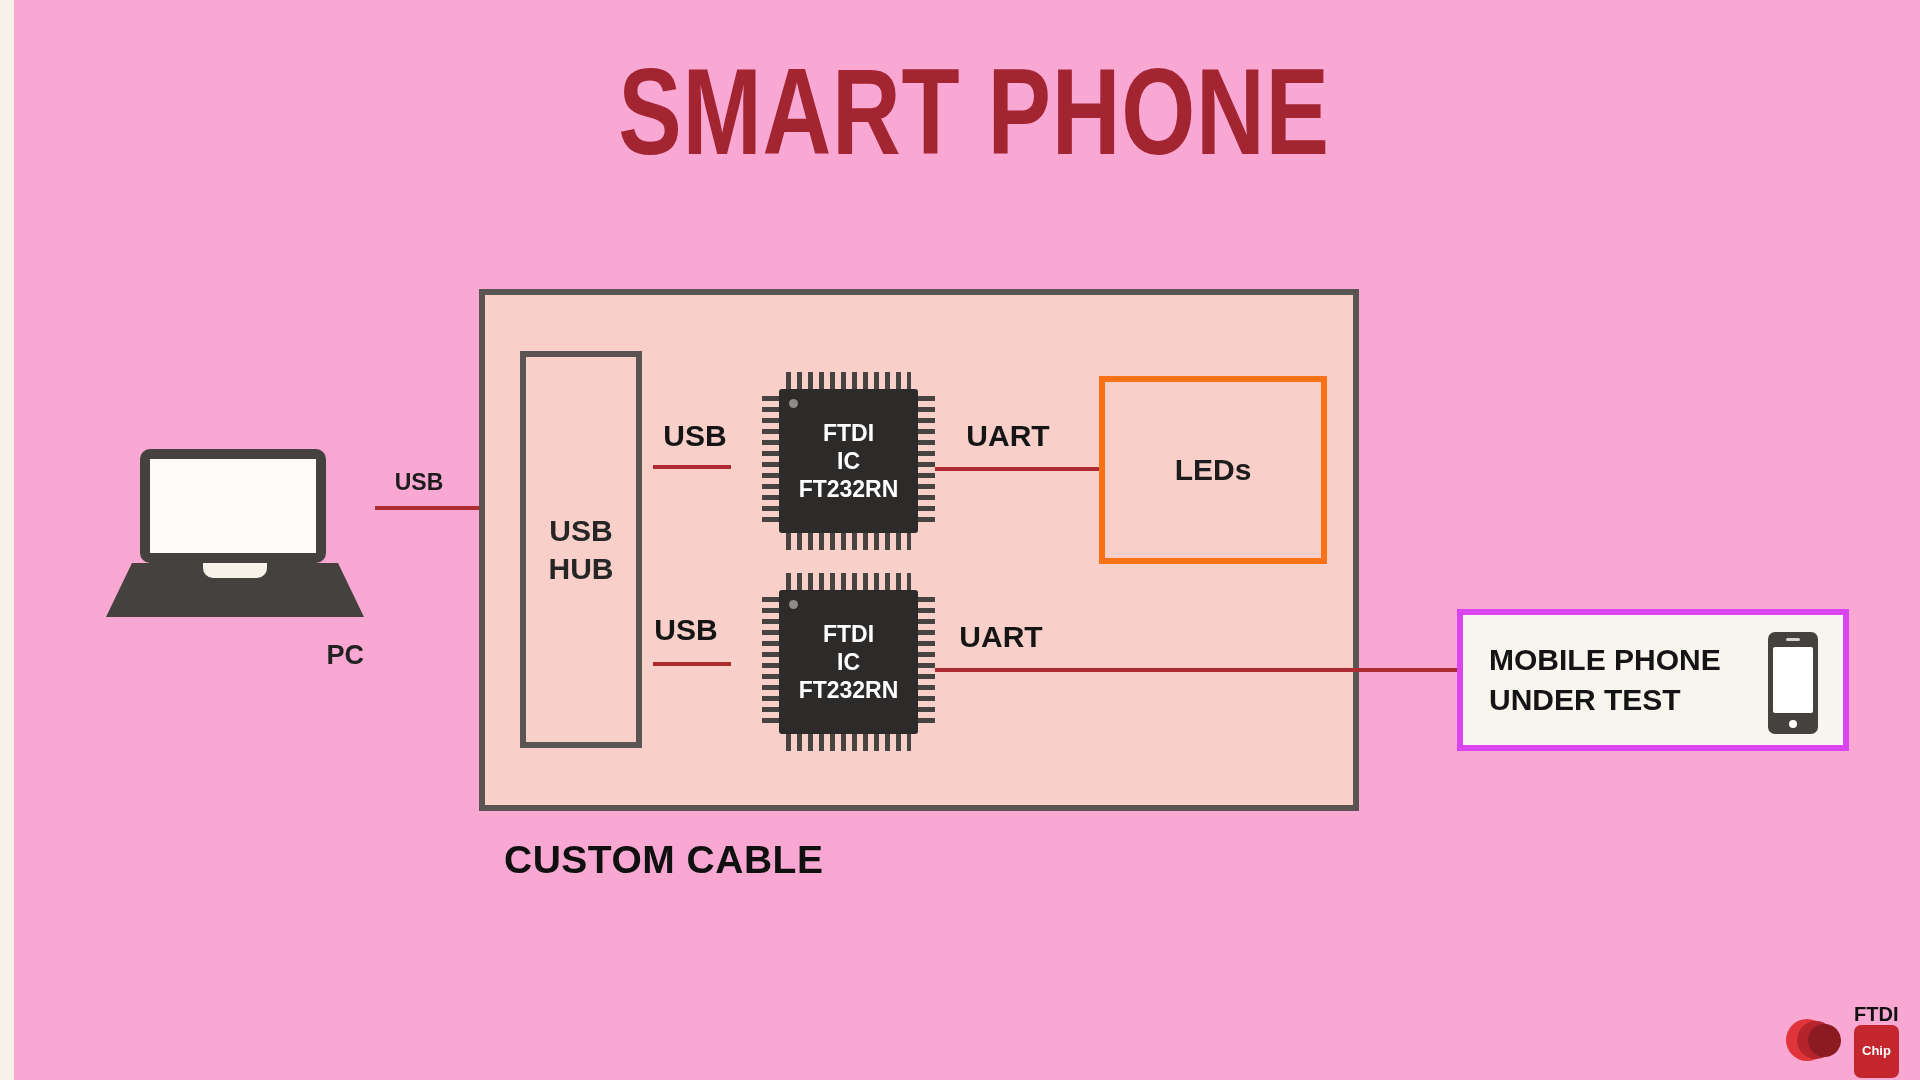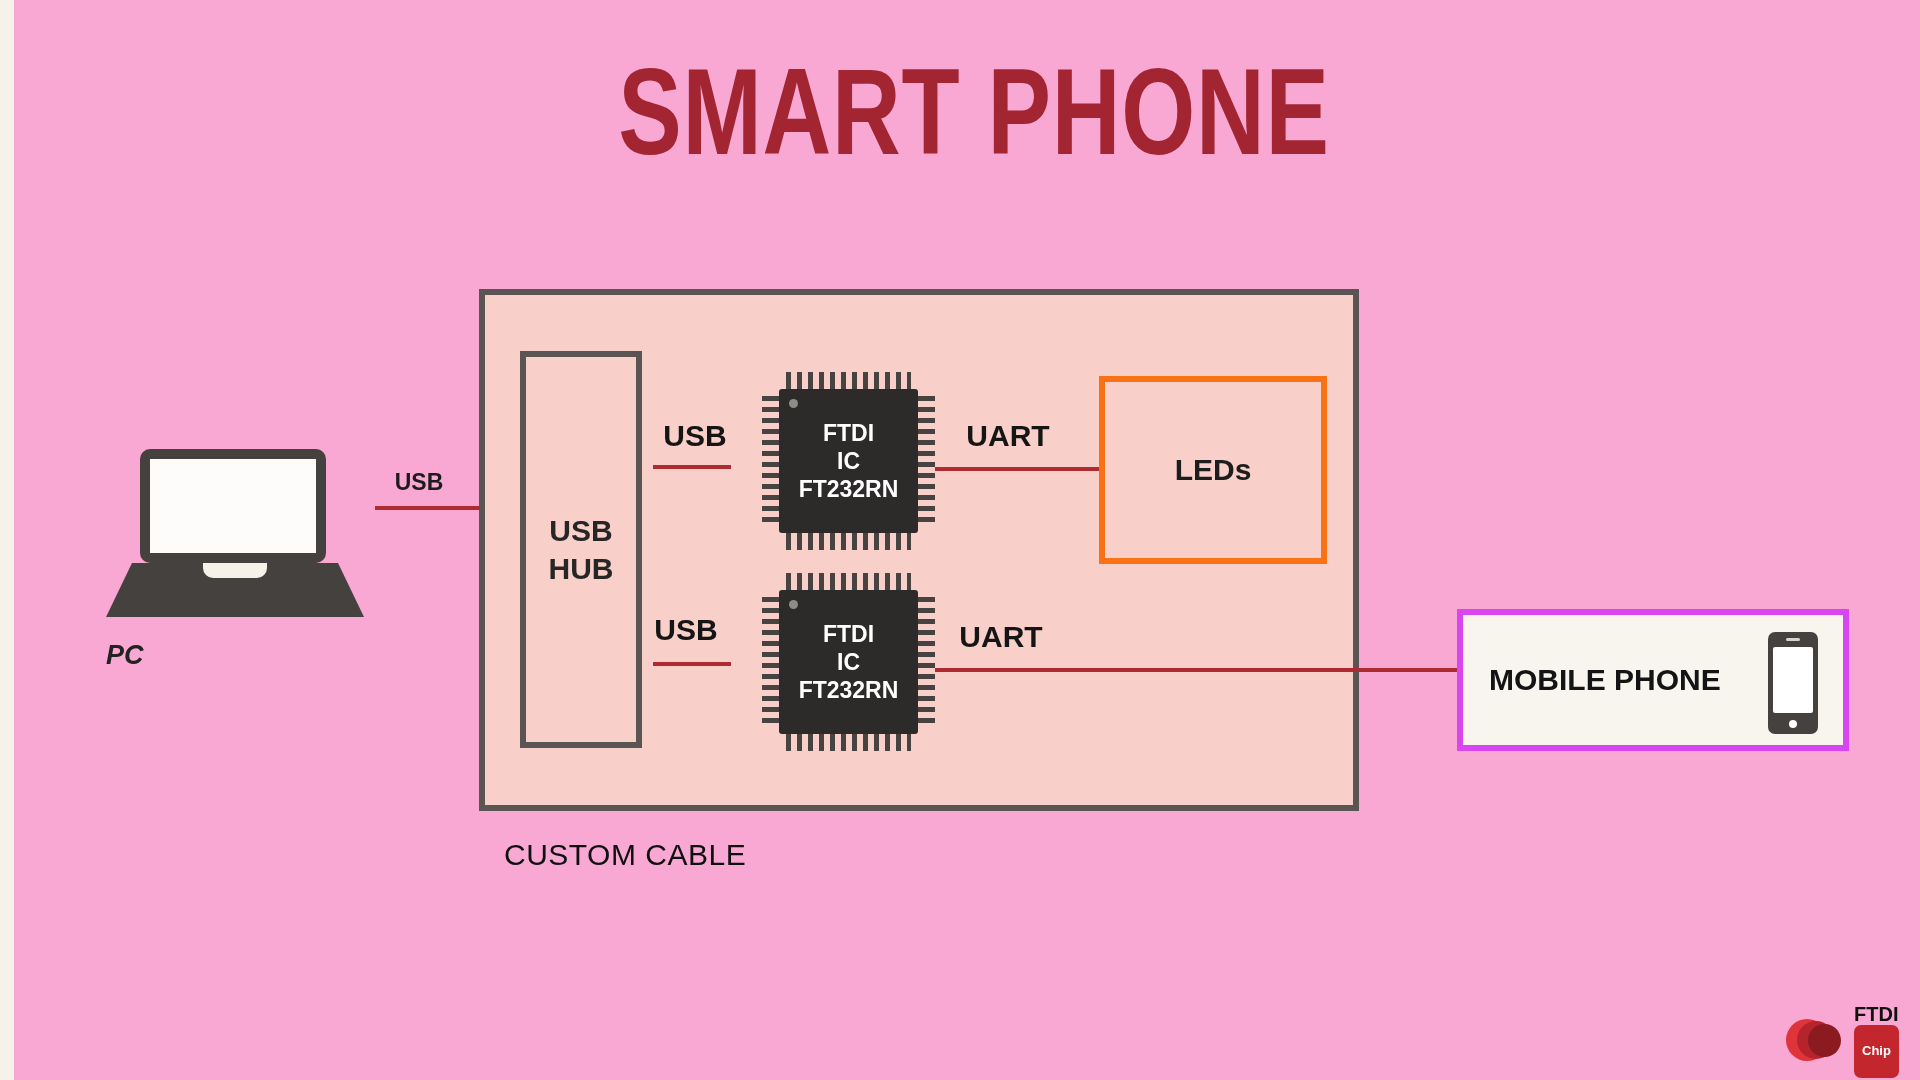--- a/index.html
+++ b/index.html
@@ -24,38 +24,38 @@
     position:absolute; left:92px; top:563px; width:258px; height:54px;
     background:#45413e;
     clip-path:polygon(0 100%, 26px 0, calc(100% - 26px) 0, 100% 100%);
   }
   .laptop-notch {
     position:absolute; left:50%; top:0; transform:translateX(-50%);
     width:64px; height:15px; background:#f6f2ea; border-radius:0 0 10px 10px;
   }
   .pc-label {
     position:absolute; left:92px; top:640px; width:258px;
-    text-align:left; font-size:27px; font-weight:700; color:#222;font-style:italic;
+    text-align:right; font-size:27px; font-weight:700; color:#222;
   }
 
   
   .line { position:absolute; height:4px; background:#ae2b31; }
 
   
   .lbl-small { position:absolute; font-size:23px; font-weight:600; color:#1c1c1c; text-align:center; }
   .lbl-bold  { position:absolute; font-size:30px; font-weight:700; color:#151515; text-align:center; }
 
   
   .cable-box {
     position:absolute; left:465px; top:289px; width:880px; height:522px;
     background:#f8d0c9; border:6px solid #5a5553;
   }
   .cable-label {
     position:absolute; left:490px; top:838px;
-    font-size:30px; font-weight:400; color:#101010; letter-spacing:0.5px;
+    font-size:39px; font-weight:700; color:#101010; letter-spacing:0.5px;
   }
 
   
   .hub-box {
     position:absolute; left:506px; top:351px; width:122px; height:397px;
     background:#f8d0c9; border:6px solid #5a5553;
     display:flex; flex-direction:column; align-items:center; justify-content:center;
     font-size:30px; font-weight:700; color:#262626; line-height:1.25;
   }
 
@@ -174,20 +174,21 @@
       <div>FT232RN</div>
     </div>
   </div>
 
   <div class="lbl-bold" style="left:927px; top:620px; width:120px;">UART</div>
   <div class="line" style="left:921px; top:668px; width:524px;"></div>
 
   <div class="phone-box">
     <div class="phone-text">
       <div>MOBILE PHONE</div>
+      <div>UNDER TEST</div>
     </div>
     <div class="phone-icon">
       <div class="phone-speaker"></div>
       <div class="phone-screen"></div>
       <div class="phone-home"></div>
     </div>
   </div>
 
   <div class="logo">
     <div class="logo-circles">

